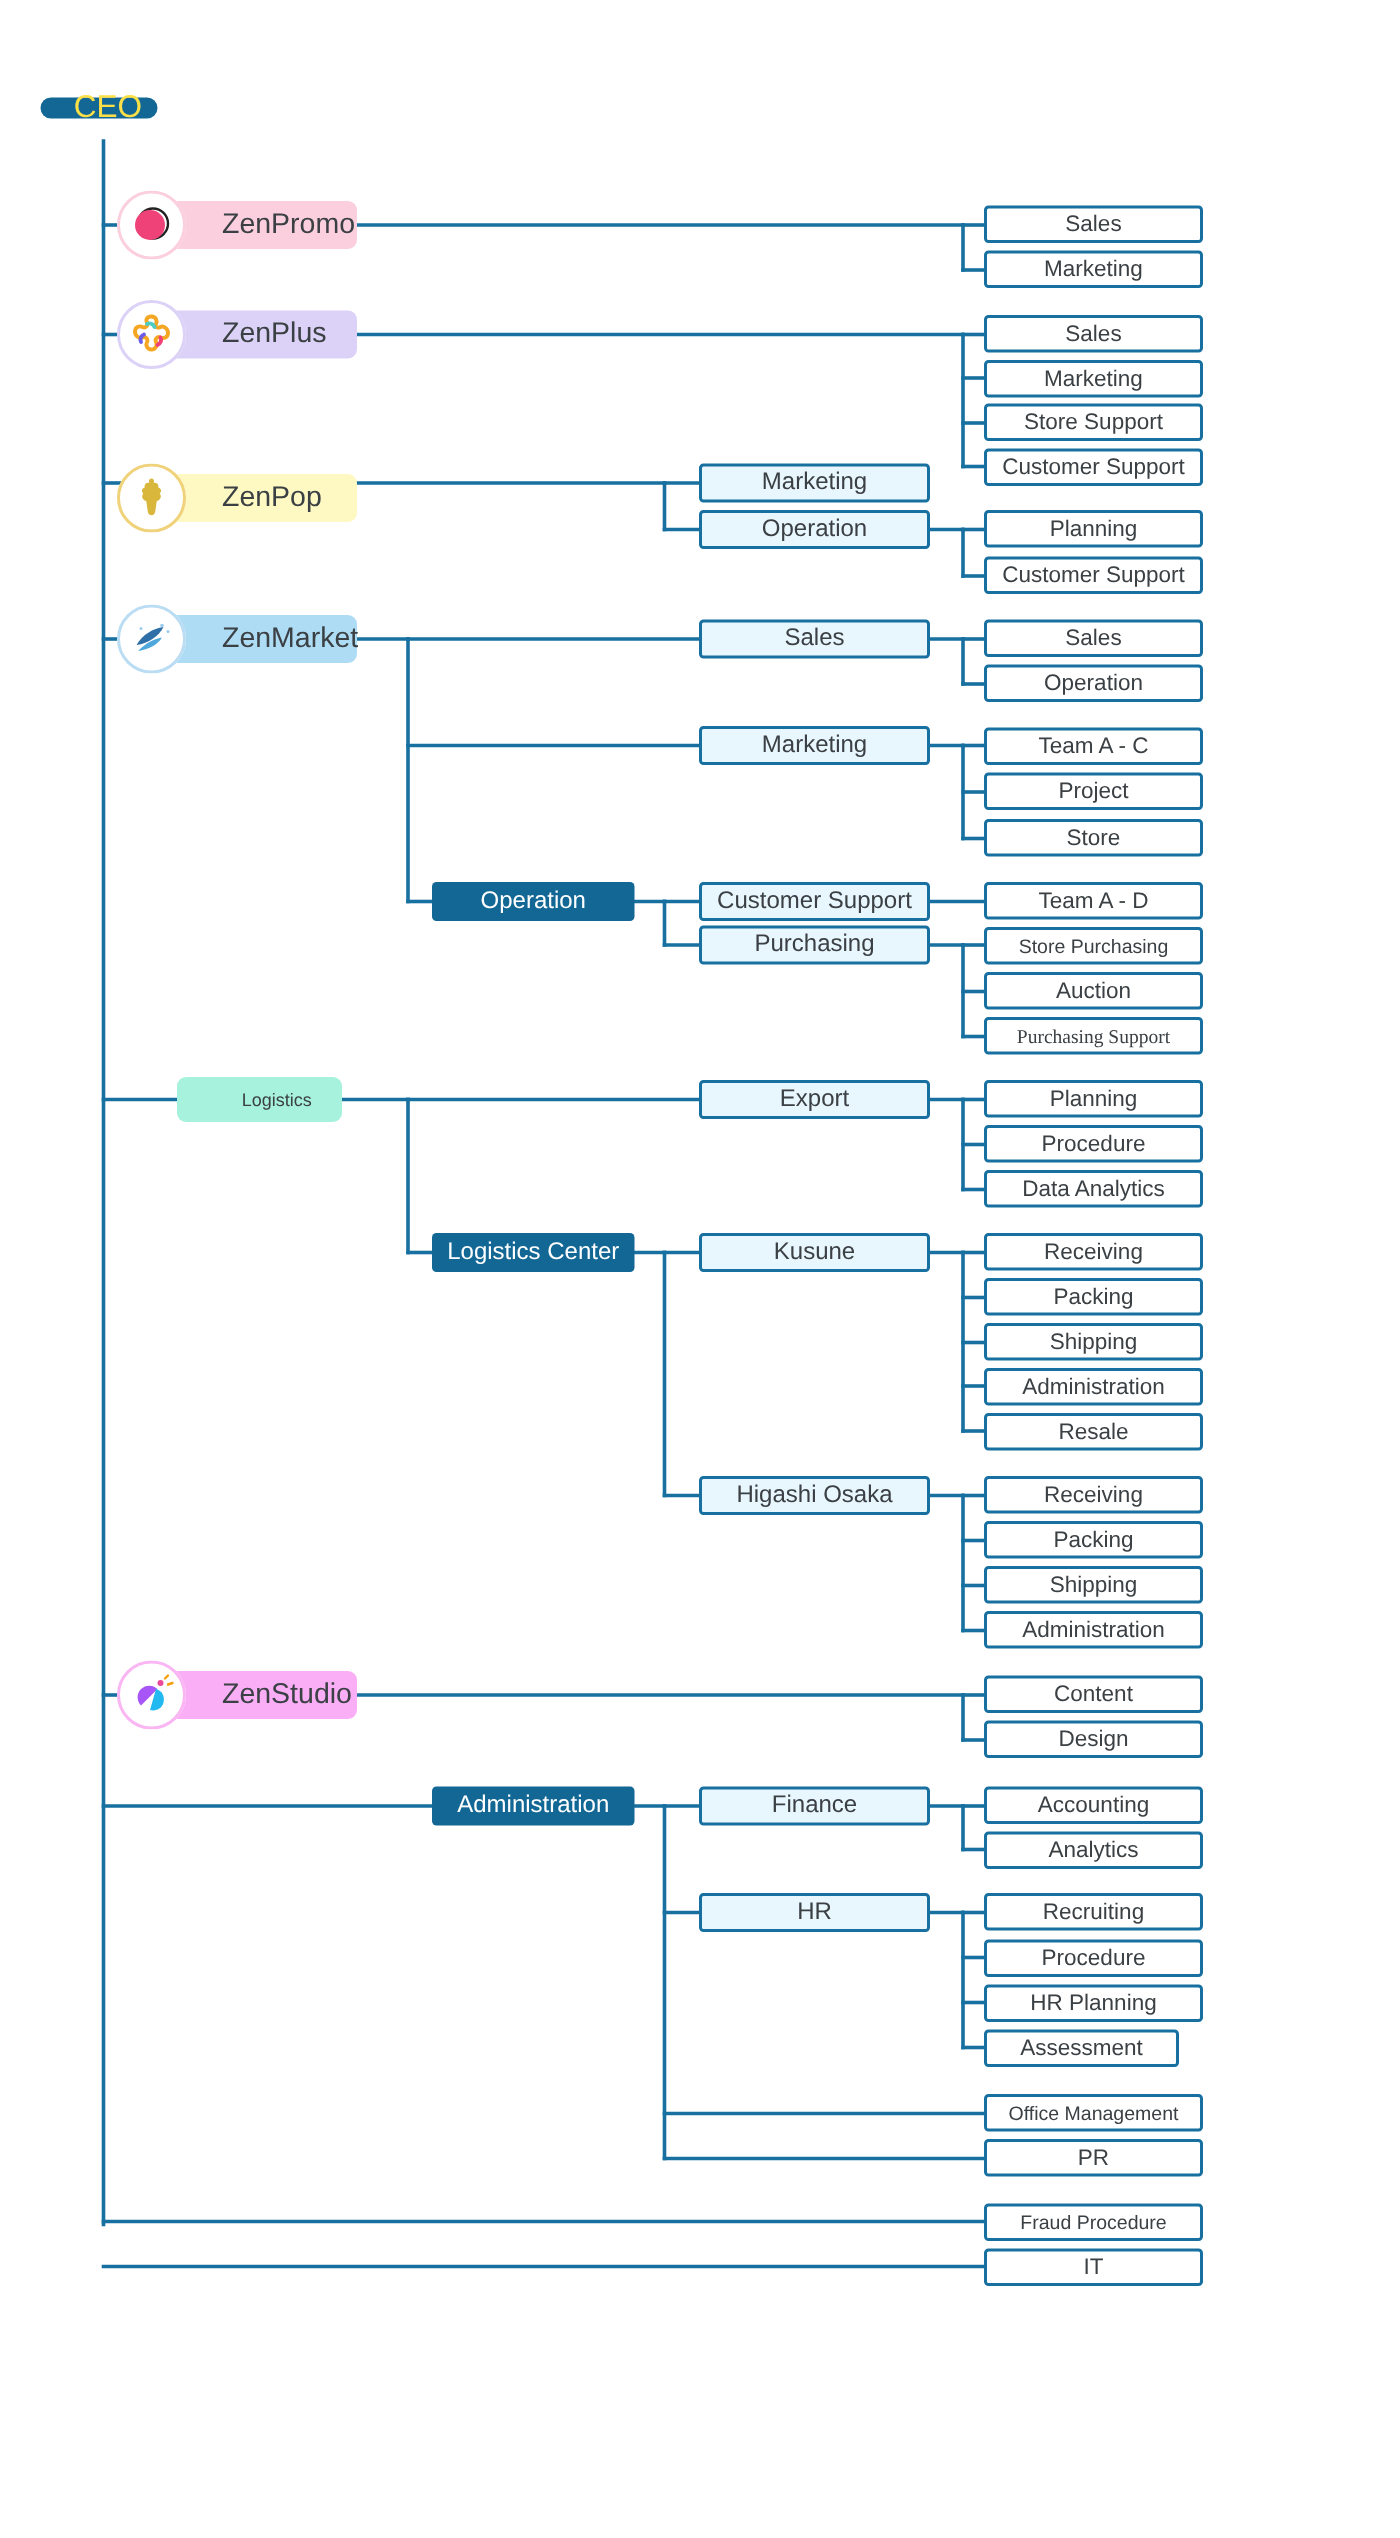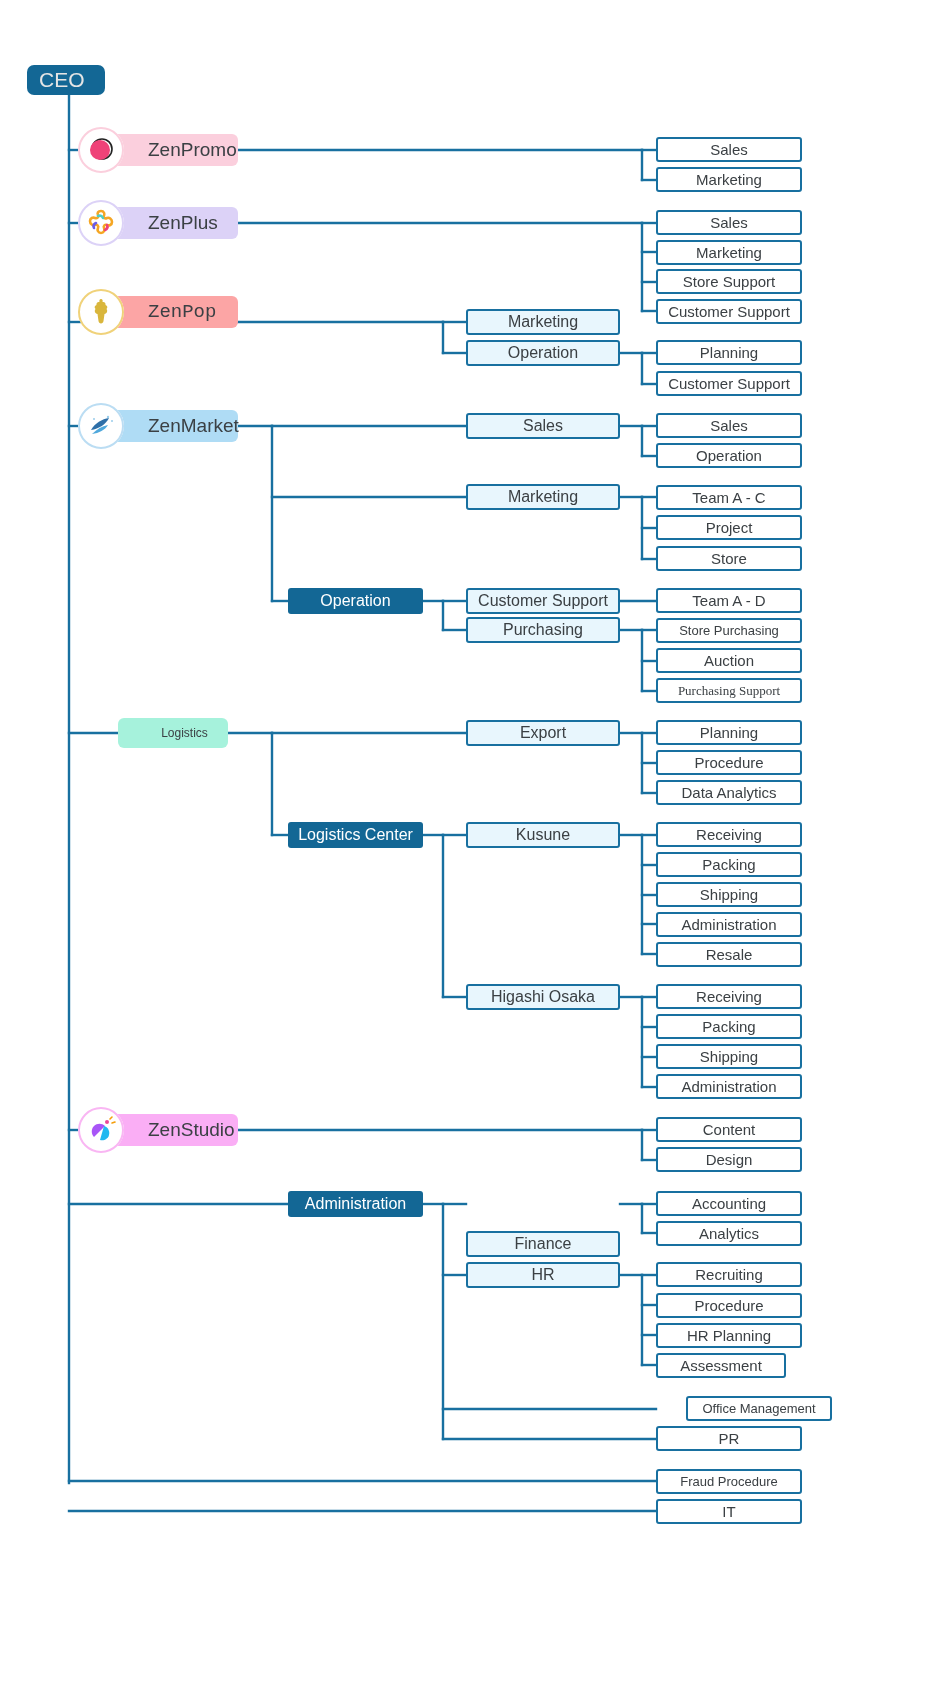--- a/index.html
+++ b/index.html
@@ -21,25 +21,25 @@
     align-items:center;
     justify-content:center;
     white-space:nowrap;
     color:#3b4044;
     z-index:2;
   }
 
   
   .n-root{
     background:#136795;
-    color:#e5e5e5;
+    color:#fde047;
     border-radius:7px;
     font-size:21px;
-    height:30px;
-    justify-content:flex-start;
+    height:14px;
+    justify-content:center;
     padding-left:12px;
   }
 
   
   .n-brand{
     height:32px;
     border-radius:6px;
     font-size:19px;
     justify-content:flex-start;
     padding-left:48px;
@@ -246,21 +246,21 @@
         <circle cx="23" cy="23" r="22" fill="#fff" stroke="#DCD2F7" stroke-width="2"></circle>
         <path d="M23 11c3 0 4 3 3 5s1 3 3 2 5 1 5 4-3 4-5 3-4 1-3 3 0 5-3 5-4-3-3-5 -1-4-3-3-5-1-5-4 3-4 5-3 4-1 3-3 0-4 3-4z" fill="none" stroke="#F5A623" stroke-width="2.6" stroke-linejoin="round"></path>
         <path d="M20 16c2-1 4 0 5 2" fill="none" stroke="#4ECDC4" stroke-width="2.6" stroke-linecap="round"></path>
         <path d="M29 25c1 2 0 4-2 5" fill="none" stroke="#EF4278" stroke-width="2.6" stroke-linecap="round"></path>
         <path d="M16 28c-1-2 0-4 2-5" fill="none" stroke="#6C5CE7" stroke-width="2.6" stroke-linecap="round"></path>
       </svg>
     </span>
     <span>ZenPlus</span>
   </div>
 
-  <div class="node n-brand" style="left:100px;top:296px;width:138px;background:#fca5a5;font-family:Liberation Mono, monospace;">
+  <div class="node n-brand" style="left:100px;top:316px;width:138px;background:#fef9c3;">
     <span class="brandlogo">
       <svg width="46" height="46" viewBox="0 0 46 46">
         <circle cx="23" cy="23" r="22" fill="#fff" stroke="#F0D27A" stroke-width="2"></circle>
         <path d="M23 10c1.5 0 2 1.5 1.5 3 2-.5 3.5 1 3 3 2 .5 2.5 2.5 1 4 1.5 2 .5 4.5-2 5l-1 7c-.2 1.5-1.2 2.5-2.5 2.5s-2.3-1-2.5-2.5l-1-7c-2.5-.5-3.5-3-2-5-1.5-1.5-1-3.5 1-4-.5-2 1-3.5 3-3-.5-1.5 0-3 1.5-3z" fill="#D9B63C"></path>
       </svg>
     </span>
     <span>ZenPop</span>
   </div>
 
   <div class="node n-brand" style="left:100px;top:410px;width:138px;background:#AFDCF5;">
@@ -329,21 +329,21 @@
   <div class="node n-mid" style="left:466px;top:720px;width:154px;">
     <span>Export</span>
   </div>
   <div class="node n-mid" style="left:466px;top:822px;width:154px;">
     <span>Kusune</span>
   </div>
   <div class="node n-mid" style="left:466px;top:984px;width:154px;">
     <span>Higashi Osaka</span>
   </div>
 
-  <div class="node n-mid" style="left:466px;top:1191px;width:154px;margin-top:40px;">
+  <div class="node n-mid" style="left:466px;top:1191px;width:154px;">
     <span>Finance</span>
   </div>
   <div class="node n-mid" style="left:466px;top:1262px;width:154px;">
     <span>HR</span>
   </div>
 
   <div class="node n-leaf" style="left:656px;top:137px;width:146px;">
     <span>Sales</span>
   </div>
   <div class="node n-leaf" style="left:656px;top:167px;width:146px;">
@@ -459,21 +459,21 @@
   <div class="node n-leaf" style="left:656px;top:1293px;width:146px;">
     <span>Procedure</span>
   </div>
   <div class="node n-leaf" style="left:656px;top:1323px;width:146px;">
     <span>HR Planning</span>
   </div>
   <div class="node n-leaf" style="left:656px;top:1353px;width:130px;">
     <span>Assessment</span>
   </div>
 
-  <div class="node n-leaf small" style="left:656px;top:1396px;width:146px;margin-left:30px;">
+  <div class="node n-leaf small" style="left:656px;top:1396px;width:146px;">
     <span>Office Management</span>
   </div>
   <div class="node n-leaf" style="left:656px;top:1426px;width:146px;">
     <span>PR</span>
   </div>
 
   <div class="node n-leaf small" style="left:656px;top:1469px;width:146px;">
     <span>Fraud Procedure</span>
   </div>
   <div class="node n-leaf" style="left:656px;top:1499px;width:146px;justify-content:center;">

